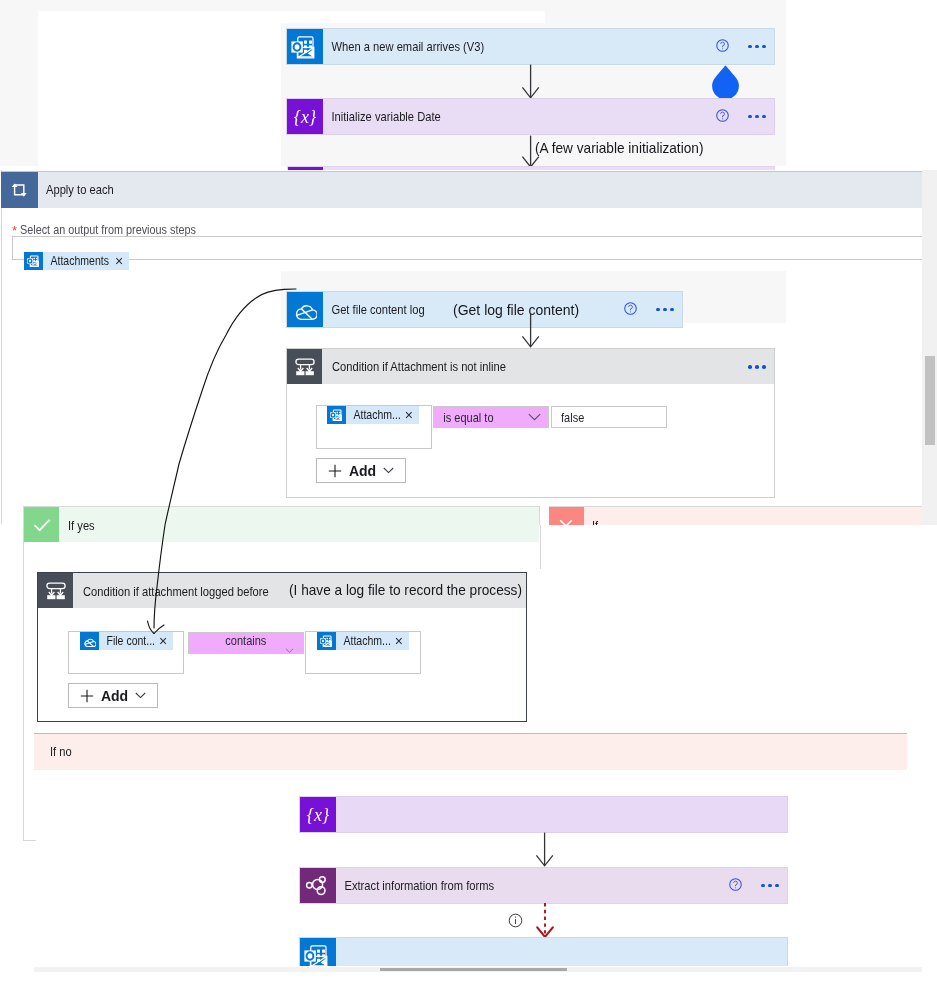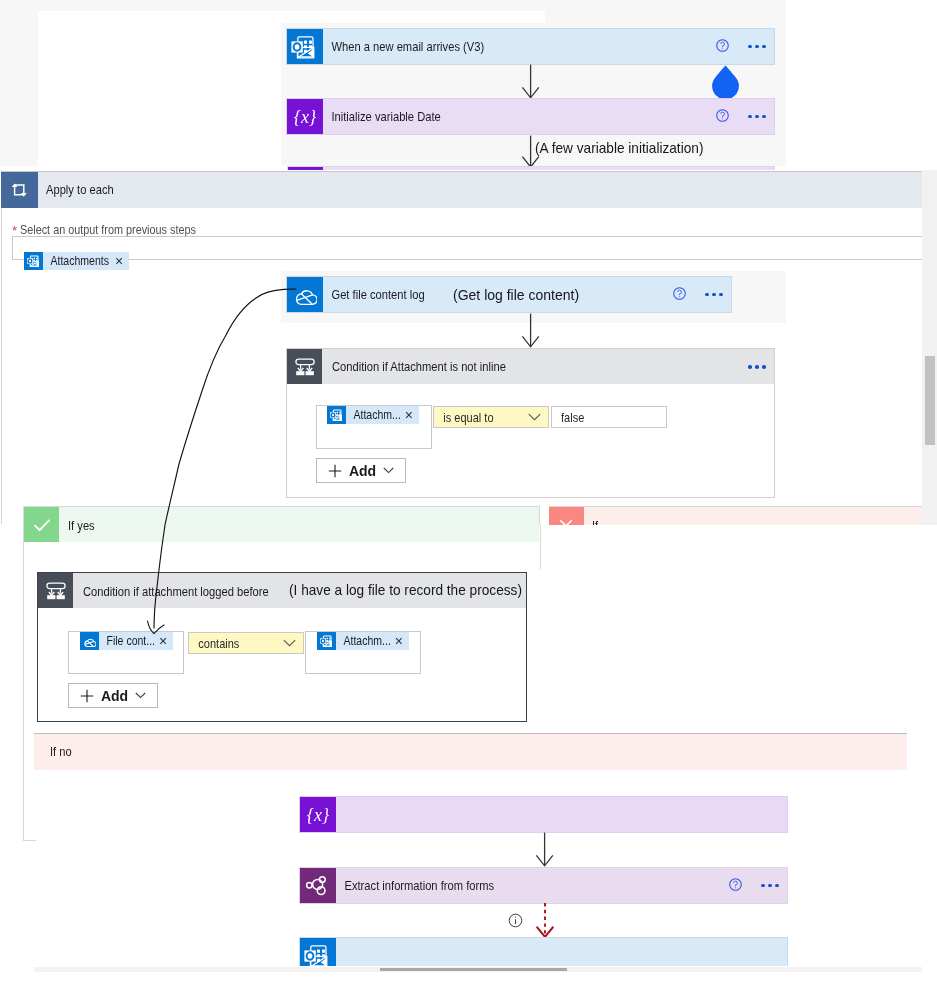--- a/index.html
+++ b/index.html
@@ -27,21 +27,21 @@
 
   
   .tok{display:inline-flex;align-items:center;height:18px;background:#d4e8f9;}
   .tok .ti{width:19px;height:18px;display:flex;align-items:center;justify-content:center;flex:0 0 19px;overflow:hidden;}
   .tok .tl{font-size:12.6px;color:#1b1b1f;padding:0 0 0 9px;white-space:nowrap;
            display:inline-block;transform:scaleX(0.835);transform-origin:left center;
            margin-right:-12px;}
   .tok .tx{font-size:14px;color:#2b2b34;padding:0 6px 0 5px;line-height:1;}
 
   .field{position:absolute;background:#fff;border:1px solid #c9c9c9;box-sizing:border-box;}
-  .sel{position:absolute;background:#fef9c3;border:1px solid #c9c9c9;box-sizing:border-box;
+  .sel{position:absolute;background:#f0abfc;border:1px solid #c9c9c9;box-sizing:border-box;
        display:flex;align-items:center;}
   .sel span{font-size:13px;color:#28282f;padding-left:11px;
             display:inline-block;transform:scaleX(0.847);transform-origin:left center;}
   .sel svg{margin-left:auto;margin-right:7px;}
   .addbtn{position:absolute;background:#fff;border:1px solid #b9b9b9;box-sizing:border-box;
           display:flex;align-items:center;justify-content:center;gap:7px;}
   .addbtn b{font-size:14px;color:#1b1b1f;font-weight:bold;}
 </style>
 </head>
 <body>
@@ -164,21 +164,21 @@
   <rect x="2.4" y="10.4" width="11.4" height="11.2" fill="#ffffff"></rect>
   <ellipse cx="8.0" cy="16.0" rx="3.4" ry="3.8" fill="none" stroke="#0377d4" stroke-width="2.8"></ellipse>
 </svg>
       </span>
     <span class="tl">Attachments</span>
     <span class="tx">×</span>
   </div>
 
   <div class="abs" style="left:281px;top:271px;width:505px;height:52px;background:#f7f7f7;"></div>
 
-  <div class="card" style="left:286px;top:276px;width:446px;height:37px;background:#d8e9f8;border:1px solid #cbd9e7;">
+  <div class="card" style="left:286px;top:291px;width:397px;height:37px;background:#d8e9f8;border:1px solid #cbd9e7;">
     <div class="ic" style="background:#0377d4;">
       <svg width="24" height="24" viewBox="0 0 24 24">
   <g fill="none" stroke="#ffffff" stroke-width="1.35" stroke-linejoin="round">
     <path d="M8.0 21.3 A5.3 5.3 0 0 1 8.3 10.8 A6.3 6.3 0 0 1 19.6 11.9 A4.7 4.7 0 0 1 19.3 21.3 Z"></path>
     <path d="M3.0 17.6 L19.6 11.9"></path>
     <path d="M8.3 10.8 L19.3 21.3"></path>
   </g>
 </svg>
     </div>
     <div class="bd">
@@ -319,21 +319,21 @@
     <path d="M8.0 21.3 A5.3 5.3 0 0 1 8.3 10.8 A6.3 6.3 0 0 1 19.6 11.9 A4.7 4.7 0 0 1 19.3 21.3 Z"></path>
     <path d="M3.0 17.6 L19.6 11.9"></path>
     <path d="M8.3 10.8 L19.3 21.3"></path>
   </g>
 </svg>
       </span>
     <span class="tl">File cont...</span>
     <span class="tx">×</span>
   </div>
 
-  <div class="sel" style="left:188px;top:632px;width:116px;height:22px;">
+  <div class="sel" style="left:188px;top:632px;width:116px;height:22px;flex-direction:column;">
     <span>contains</span>
     <svg width="13" height="8" viewBox="0 0 13 8">
   <path d="M0.8 1.2 L6.5 6.7 L12.2 1.2" fill="none" stroke="#55555e" stroke-width="1.05"></path>
 </svg>
   </div>
 
   <div class="field" style="left:305px;top:631px;width:116px;height:43px;"></div>
   <div class="tok abs" style="left:317px;top:632px;">
     <span class="ti" style="background:#0377d4;">
         <svg width="16" height="16" viewBox="0 0 32 32">

